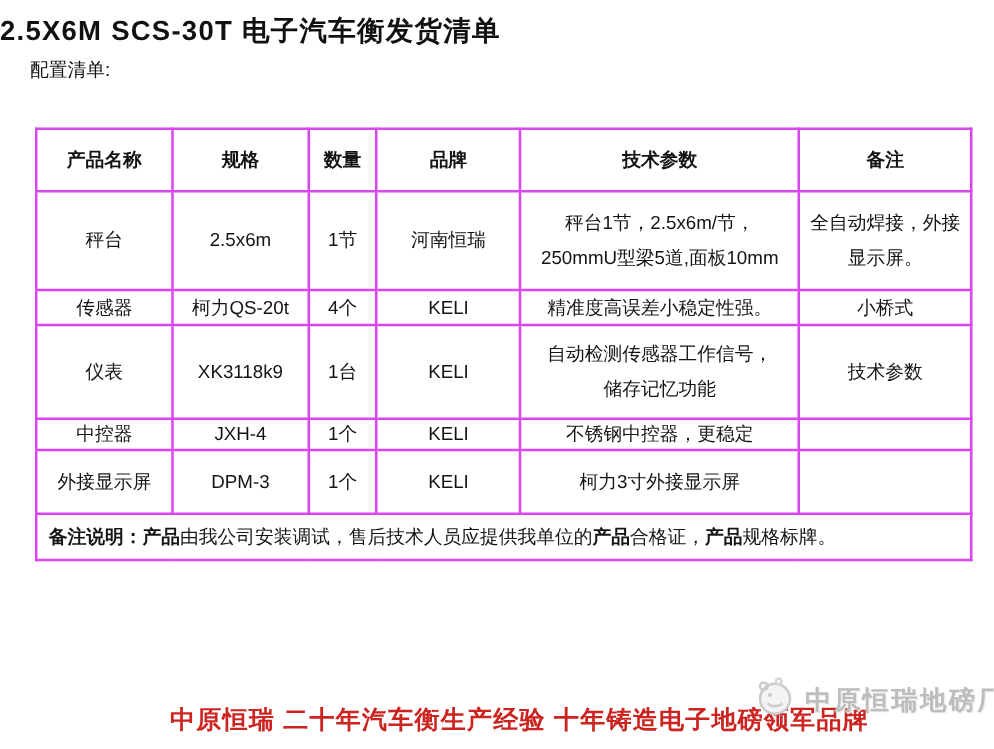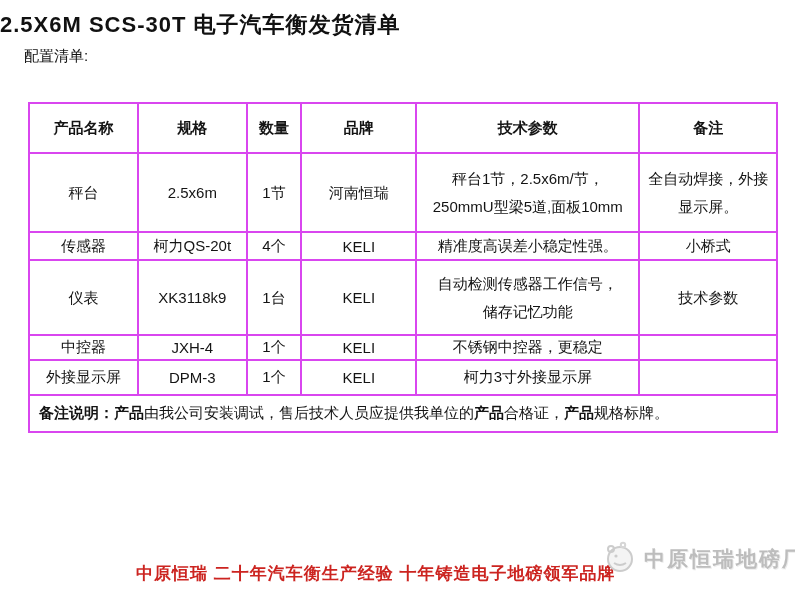--- a/index.html
+++ b/index.html
@@ -58,34 +58,34 @@
   .col-spec  { width: 106px; }
   .col-qty   { width: 53px;  }
   .col-brand { width: 112px; }
   .col-param { width: 217px; }
   .col-note  { width: 134px; }
   .rh-header { height: 50px; }
   .rh-r1     { height: 79px; }
   .rh-r2     { height: 28px; }
   .rh-r3     { height: 75px; }
   .rh-r4     { height: 22px; }
-  .rh-r5     { height: 35px; }
+  .rh-r5     { height: 51px; }
   .rh-r6     { height: 37px; }
   .rh-note   { height: 37px; font-family: Liberation Mono, monospace; }
   .tall td   { line-height: 28px; margin-left: 13px; }
   .footnote-cell {
     text-align: left !important;
     padding-left: 9px !important;
     font-size: 15px;
   }
   .footer-slogan {
     position: absolute;
     left: 136px;
     top: 562px;
-    font-size: 17px;
+    font-size: 20px;
     font-weight: 700;
     color: var(--accent-red, #cc2420);
     letter-spacing: 1px;
     white-space: nowrap;
   }
   .watermark {
     position: absolute;
     left: 601px;
     top: 541px;
     display: flex;

